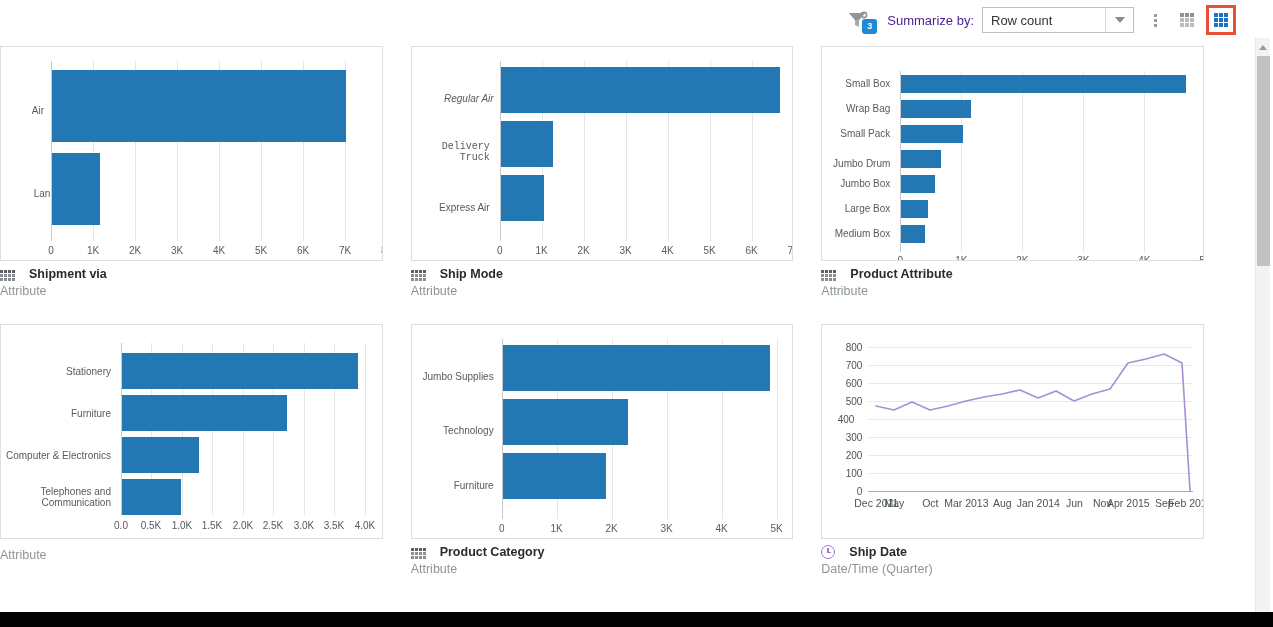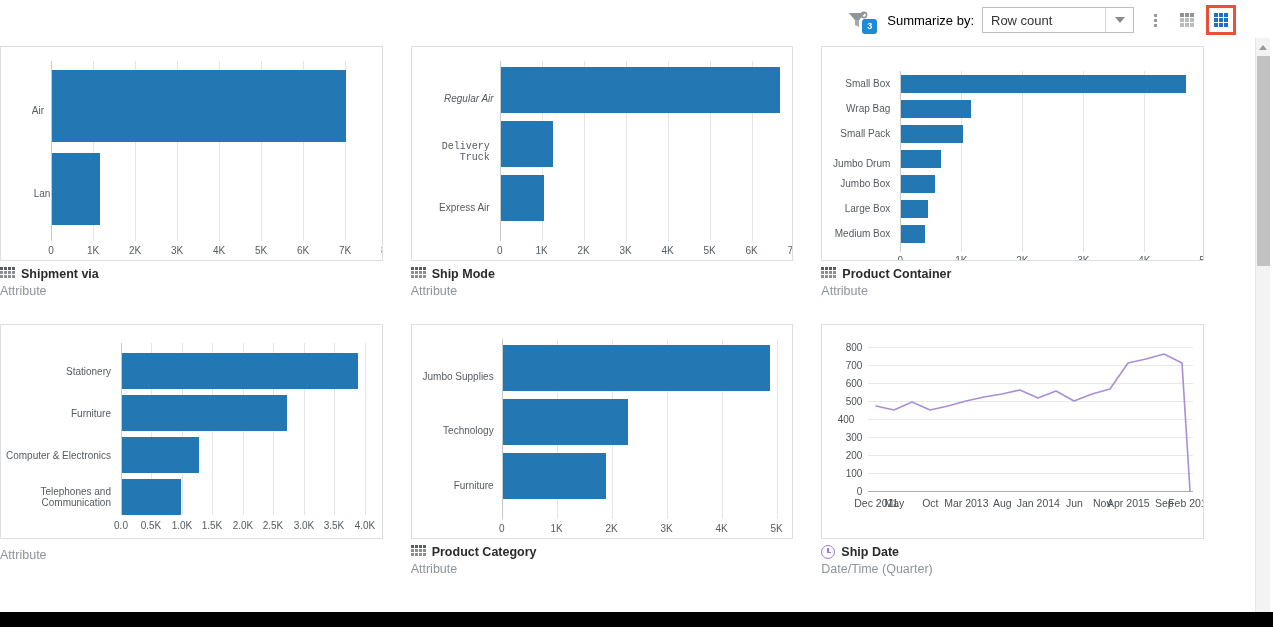--- a/index.html
+++ b/index.html
@@ -42,21 +42,21 @@
     border-radius: 3px;
     background: #1d8ad6;
     color: #ffffff;
     font-size: 9px;
     font-weight: bold;
     display: flex; align-items: center; justify-content: center;
     line-height: 1;
   }
   .summarize-label {
     font-size: 13px;
-    color: #000000;
+    color: #4c1d95;
     margin-right: 8px;
     white-space: nowrap;
   }
   .select-box {
     display: flex;
     align-items: stretch;
     height: 26px;
     width: 152px;
     border: 1px solid #bfbfbf;
     background: #ffffff;
@@ -137,22 +137,22 @@
     background: #ffffff;
     height: 215px;
     position: relative;
     overflow: hidden;
   }
   .card-foot {
     padding-top: 6px;
   }
   .foot-title-row {
     display: flex;
-    align-items: flex-start;
-    gap: 6px;
+    align-items: flex-end;
+    gap: 14px;
   }
   .foot-title {
     font-size: 12.5px;
     font-weight: bold;
     color: #2b2b2b;
   }
   .foot-sub {
     font-size: 12.5px;
     color: #8d9499;
     margin-top: 3px;
@@ -500,21 +500,21 @@
                 <span class="dark"></span>
               <span></span>
                 <span></span>
                 <span></span>
                 <span></span>
               <span></span>
                 <span></span>
                 <span></span>
                 <span></span>
             </span>
-            <span class="foot-title">Product Container</span>
+            <span class="foot-title">Product Attribute</span>
           </div>
           <div class="foot-sub">Attribute</div>
         </div>
       </div>
 
     </div>
 
     <div class="row">
 
       <div class="cell">

